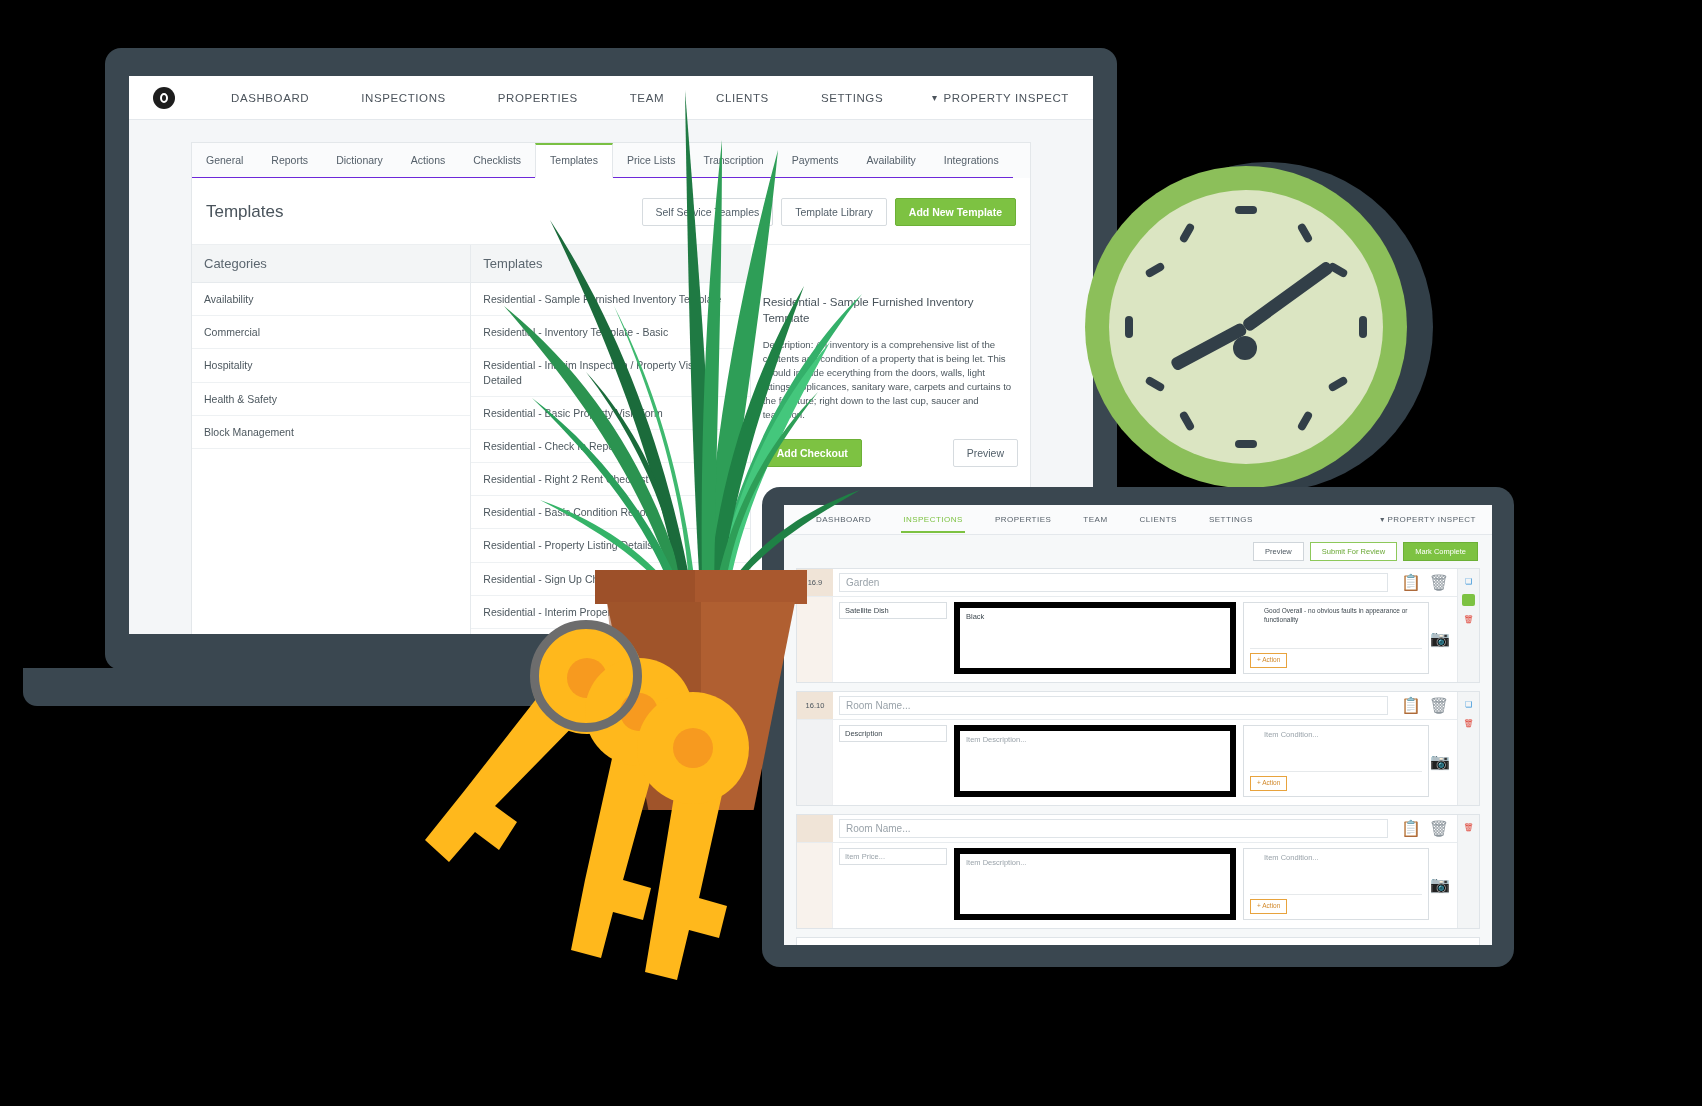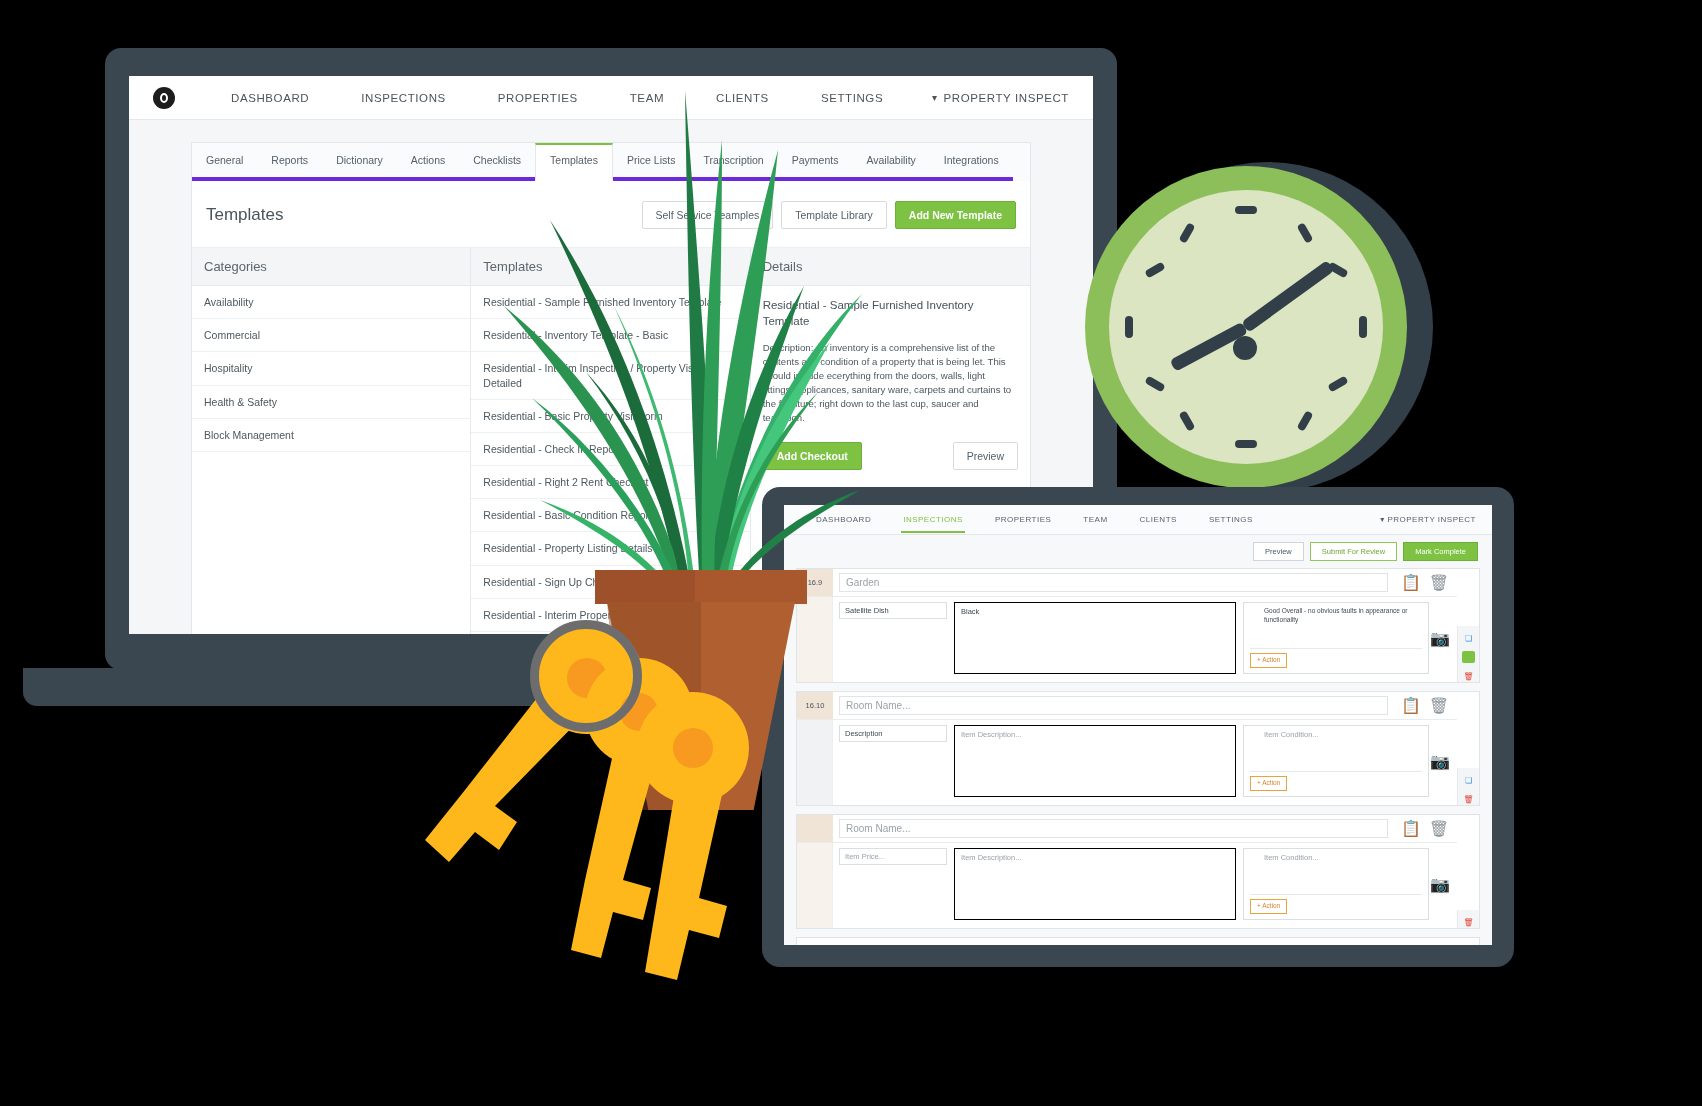--- a/index.html
+++ b/index.html
@@ -28,21 +28,21 @@
      padding:0 26px; white-space:nowrap;}
   .topright { margin-left:auto; display:flex; align-items:center; gap:6px;
      font-size:11.5px; letter-spacing:.6px; color:#4c545c; }
   .chev { font-size:10px; }
 
   
   .page { padding:22px 62px 0 62px; }
   .tabs { display:flex; border-bottom:1px solid #dfe3e7; background:#fafbfc;
      border:1px solid #e3e7ea; border-bottom:none; }
   .tab { font-size:10.5px; color:#55606a; padding:11px 14px; white-space:nowrap;
-     border-bottom:4px solid #6d28d9; }
+     border-bottom:1px solid #6d28d9; }
   .tab.active { background:#fff; border-top:2px solid #7ac043; border-left:1px solid #e3e7ea;
      border-right:1px solid #e3e7ea; border-bottom:1px solid #fff; padding-top:9px;}
 
   .panel { background:#fff; border:1px solid #e3e7ea; border-top:none; }
   .panel-head { display:flex; align-items:center; padding:20px 14px 18px 14px;
      border-bottom:1px solid #eceff1; }
   .panel-title { font-size:17px; color:#4a545c; }
   .panel-btns { margin-left:auto; display:flex; gap:8px; }
   .btn { font-size:10.5px; padding:7px 13px; border:1px solid #d6dbdf; background:#fff;
      color:#53606a; border-radius:2px; white-space:nowrap; }
@@ -74,38 +74,38 @@
   .t-topbar a.active::after { content:""; position:absolute; left:14px; right:14px; bottom:-9px;
      height:2px; background:#7dc242; }
   .t-right { margin-left:auto; font-size:8px; color:#57616a; letter-spacing:.5px; }
   .t-actions { display:flex; justify-content:flex-end; gap:6px; padding:7px 14px; }
   .tbtn { font-size:7.5px; padding:4px 11px; border:1px solid #cfd5da; background:#fff;
      color:#4d5861; }
   .tbtn.outline-green { border-color:#8dc85a; color:#6aa835; }
   .tbtn.solid-green { background:#7dc242; border-color:#6cb036; color:#fff; }
 
   .t-body { padding:0 12px 10px 12px; }
-  .block { border:1px solid #dfe4e8; margin-bottom:8px; background:#fff; display:flex;align-items:flex-end; }
+  .block { border:1px solid #dfe4e8; margin-bottom:8px; background:#fff; display:flex; }
   .blk-main { flex:1; }
   .blk-head { display:flex; align-items:stretch; border-bottom:1px solid #e8ecef;}
   .blk-num { width:36px; background:#f0ece6; font-size:7.5px; color:#4a545c;
      display:flex; align-items:center; justify-content:center; }
   .blk-num.beige { background:#f0e4d7; }
   .blk-name { flex:1; margin:4px 6px; border:1px solid #dfe4e8; background:#fff;
      font-size:10px; color:#9aa3aa; padding:3px 6px; }
   .blk-head-icons { display:flex; align-items:center; gap:7px; padding:0 8px; color:#8d969d; }
   .blk-row { display:flex; }
   .blk-side { width:36px; background:#f7f5f2; border-right:1px solid #edeef0;}
   .blk-side.grey{background:#f1f2f3;}
   .blk-side.beige2{background:#f8f2ec;}
   .cells { flex:1; display:flex; gap:0; padding:5px 6px 8px 6px; }
   .c-item { width:108px; height:17px; border:1px solid #d9dee2; background:#fff;
      font-size:7.5px; color:#3f4950; padding:3px 5px; margin-right:7px;}
   .c-item.ph { color:#9aa3aa; }
-  .c-desc { flex:1; min-height:72px; border:1px solid #000000; background:#fff;
+  .c-desc { flex:1; min-height:72px; border:6px solid #000000; background:#fff;
      font-size:7.5px; color:#3f4950; padding:4px 6px; margin-right:7px;}
   .c-desc.ph { color:#9aa3aa; }
   .c-cond { width:186px; min-height:72px; border:1px solid #d9dee2; background:#fff;
      font-size:6.5px; color:#3f4950; padding:4px 20px; position:relative; line-height:1.35;}
   .c-cond.ph { color:#9aa3aa; font-size:7.5px;}
   .act { position:absolute; left:6px; bottom:5px; border:1px solid #e8a33d; color:#d2892a;
      font-size:6.5px; padding:2px 6px; background:#fff;}
   .cond-sep { position:absolute; left:6px; right:6px; bottom:24px; height:1px; background:#e6e9eb;}
   .camera { width:22px; display:flex; align-items:center; justify-content:center; color:#7d868d;}
   .blk-right { width:22px; background:#f3f5f6; border-left:1px solid #e6eaed;
@@ -199,21 +199,20 @@
             <div class="panel-btns">
               <button class="btn">Self Service Teamples</button>
               <button class="btn">Template Library</button>
               <button class="btn green">Add New Template</button>
             </div>
           </div>
 
           <div class="grid3">
             <div class="gh">Categories</div>
             <div class="gh">Templates</div>
-            <div class="gh">Details</div>
           </div>
 
           <div class="grid3">
 
             <div class="col">
               <div class="cell">Availability</div>
               <div class="cell">Commercial</div>
               <div class="cell">Hospitality</div>
               <div class="cell">Health &amp; Safety</div>
               <div class="cell">Block Management</div>

